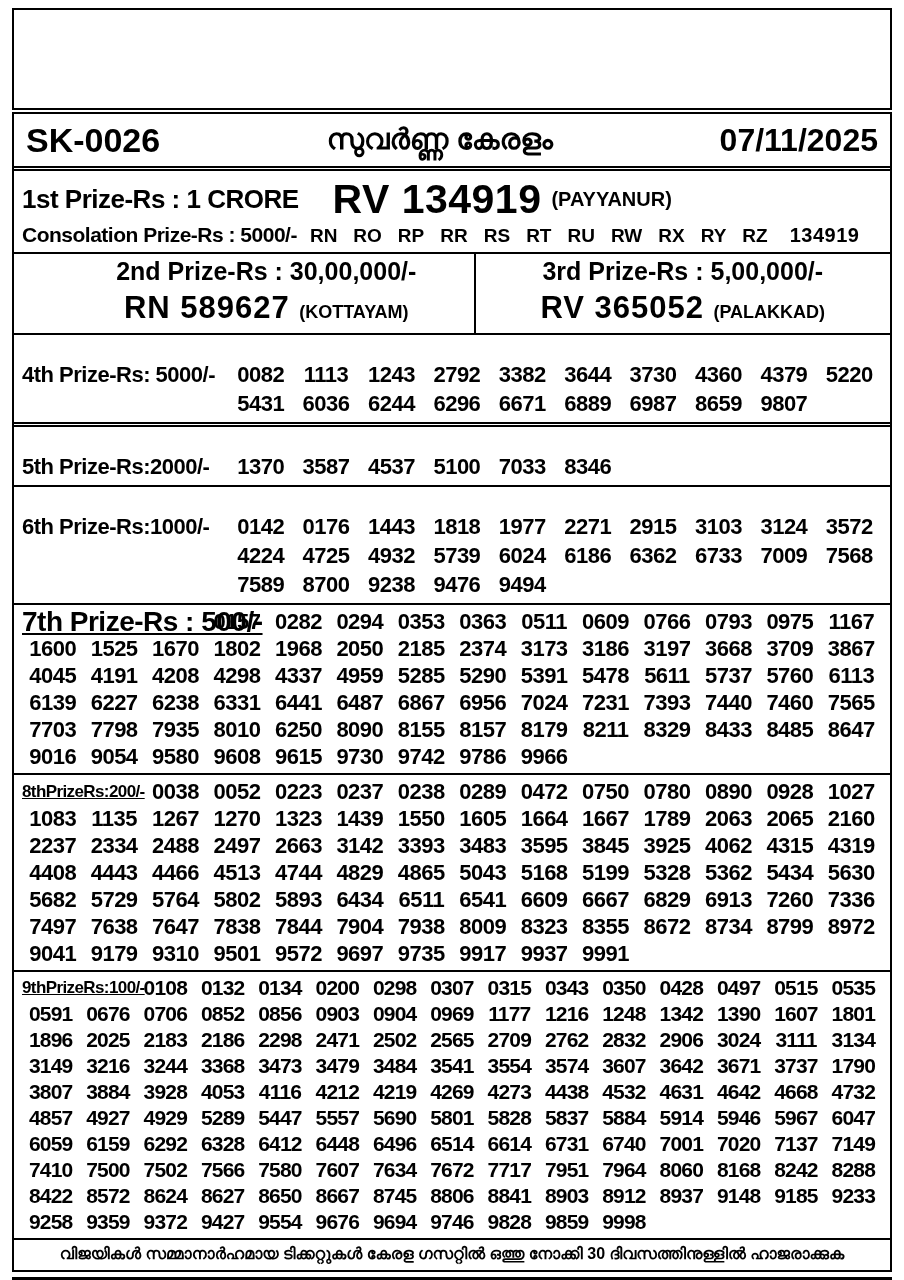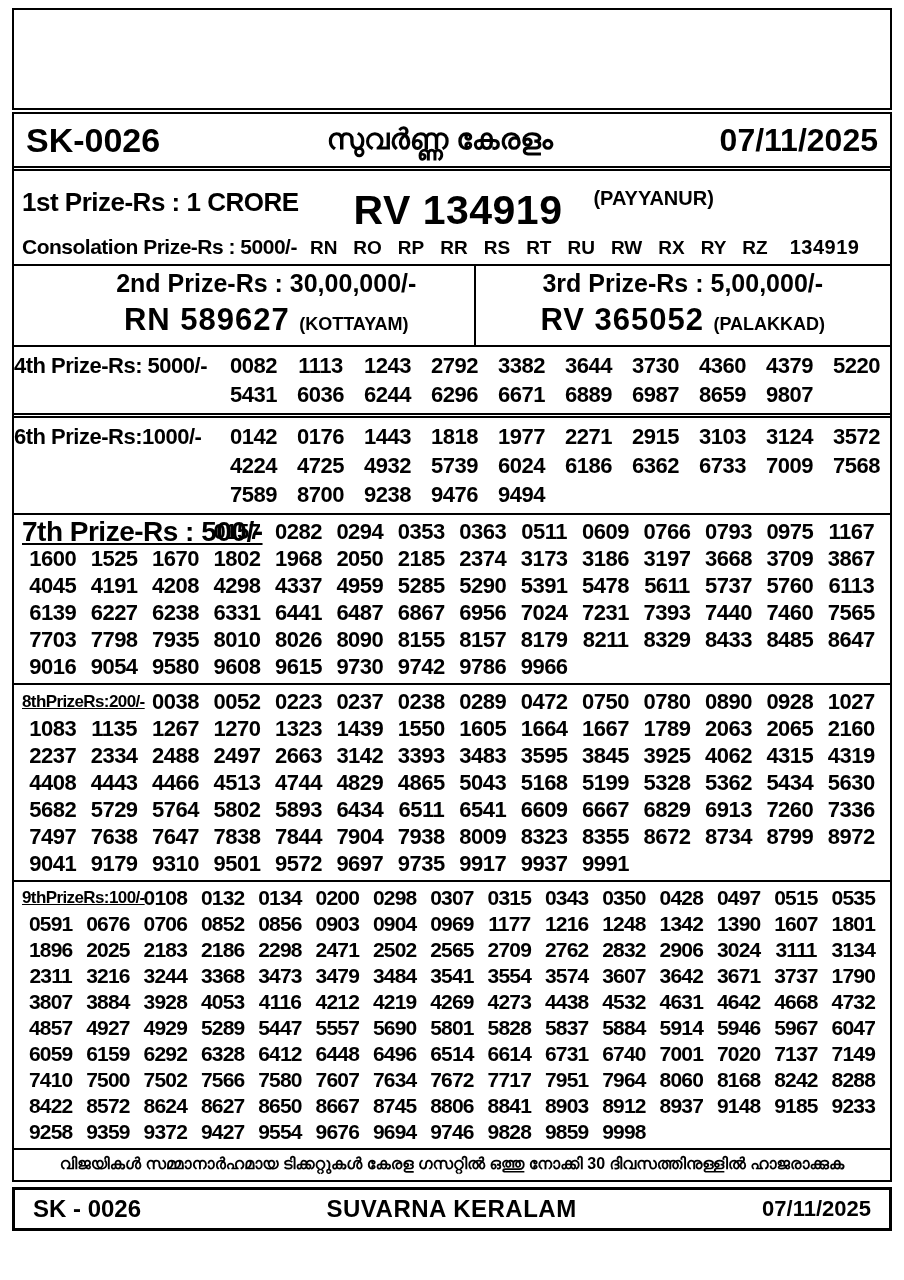--- a/index.html
+++ b/index.html
@@ -9,36 +9,36 @@
     -webkit-font-smoothing:antialiased;
   }
   .page{position:relative;width:880px;margin:8px 12px 0 12px;}
   .topbox{height:98px;border:2px solid #000;background:#fff;}
   .main{border:2px solid #000;margin-top:2px;background:#fff;}
   .row{border-bottom:2px solid #000;}
   .header-row{display:flex;justify-content:space-between;align-items:center;height:52px;padding:0 12px;border-bottom:5px double #000;}
   .draw-code{font-size:34px;}
   .title-ml{font-size:29px;}
   .draw-date{font-size:32px;}
-  .first-row{display:flex;align-items:flex-start;padding:16px 8px 0 8px;height:48px;border-bottom:none;gap:21px;}
+  .first-row{display:flex;align-items:center;padding:4px 8px 0 8px;height:48px;border-bottom:none;}
   .fp-label{font-size:26px;letter-spacing:-0.5px;}
   .fp-ticket{font-size:41px;margin-left:34px;letter-spacing:0.5px;}
   .fp-loc{font-size:20px;margin-left:10px;}
   .cons-row{display:flex;align-items:baseline;padding:0 8px 5px 8px;}
   .cons-label{font-size:21px;letter-spacing:-0.5px;}
   .cons-series{display:flex;gap:16px;margin-left:13px;font-size:19px;}
   .cons-number{font-size:20px;margin-left:22px;letter-spacing:0.5px;}
   .two-col{display:flex;}
   .half{flex:1;text-align:center;padding:3px 0 7px;}
   .half.left{border-right:2px solid #000;margin-left:45px;}
   .p23-label{font-size:25px;}
   .p23-line2{margin-top:4px;}
   .p23-ticket{font-size:31px;letter-spacing:1px;}
   .p23-loc{font-size:18px;margin-left:5px;}
-  .side-row{display:flex;padding:4px 0;}
+  .side-row{display:flex;padding:4px 8px;margin-top:21px;}
   .side-label{width:206px;flex:none;font-size:22px;letter-spacing:-0.5px;line-height:29px;}
   .num-grid{flex:1;display:grid;justify-items:center;align-content:start;
     font-size:22px;letter-spacing:-0.5px;line-height:29px;}
   .cols10{grid-template-columns:repeat(10,minmax(0,1fr));}
   .sec4{border-bottom:5px double #000;}
   .grid-row{padding:3px 8px;}
   .grid-row .num-grid{line-height:27px;}
   .cols14{grid-template-columns:repeat(14,minmax(0,1fr));}
   .cols15{grid-template-columns:repeat(15,minmax(0,1fr));}
   .inline-label{justify-self:start;text-decoration:underline;white-space:nowrap;}
@@ -125,20 +125,31 @@
           <span>6244</span>
           <span>6296</span>
           <span>6671</span>
           <span>6889</span>
           <span>6987</span>
           <span>8659</span>
           <span>9807</span>
         </div>
     </div>
 
+    <div class="row side-row">
+      <div class="side-label">5th Prize-Rs:2000/-</div>
+      <div class="num-grid cols10">
+          <span>1370</span>
+          <span>3587</span>
+          <span>4537</span>
+          <span>5100</span>
+          <span>7033</span>
+          <span>8346</span>
+        </div>
+    </div>
 
     <div class="row side-row">
       <div class="side-label">6th Prize-Rs:1000/-</div>
       <div class="num-grid cols10">
           <span>0142</span>
           <span>0176</span>
           <span>1443</span>
           <span>1818</span>
           <span>1977</span>
           <span>2271</span>
@@ -217,21 +228,21 @@
           <span>7024</span>
           <span>7231</span>
           <span>7393</span>
           <span>7440</span>
           <span>7460</span>
           <span>7565</span>
           <span>7703</span>
           <span>7798</span>
           <span>7935</span>
           <span>8010</span>
-          <span>8026</span>
+          <span>6250</span>
           <span>8090</span>
           <span>8155</span>
           <span>8157</span>
           <span>8179</span>
           <span>8211</span>
           <span>8329</span>
           <span>8433</span>
           <span>8485</span>
           <span>8647</span>
           <span>9016</span>
@@ -383,21 +394,21 @@
           <span>2471</span>
           <span>2502</span>
           <span>2565</span>
           <span>2709</span>
           <span>2762</span>
           <span>2832</span>
           <span>2906</span>
           <span>3024</span>
           <span>3111</span>
           <span>3134</span>
-          <span>2311</span>
+          <span>3149</span>
           <span>3216</span>
           <span>3244</span>
           <span>3368</span>
           <span>3473</span>
           <span>3479</span>
           <span>3484</span>
           <span>3541</span>
           <span>3554</span>
           <span>3574</span>
           <span>3607</span>

